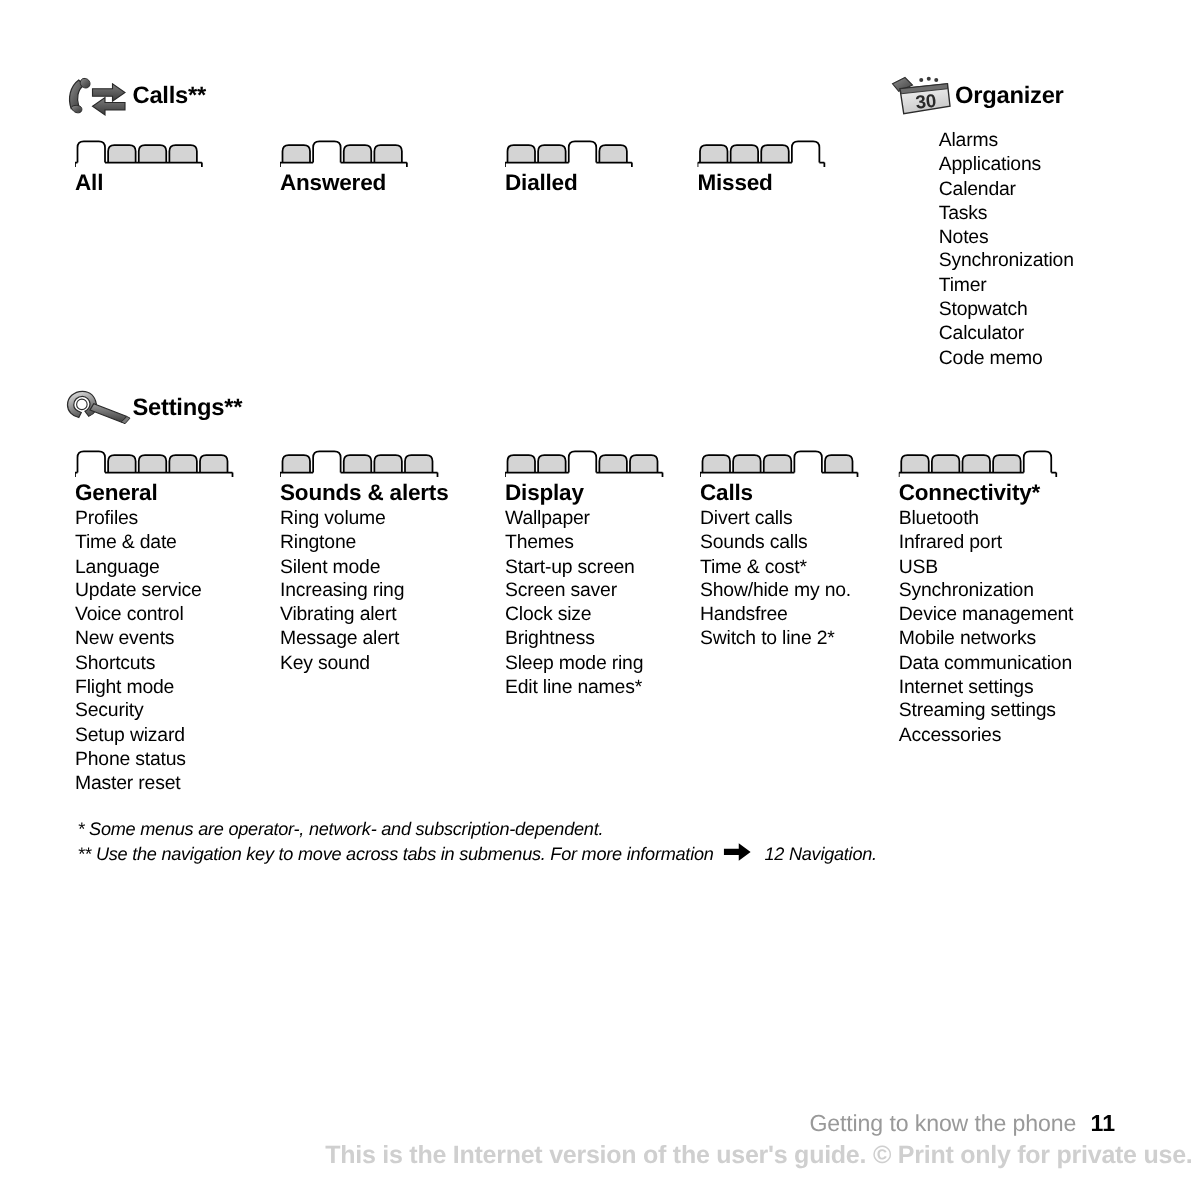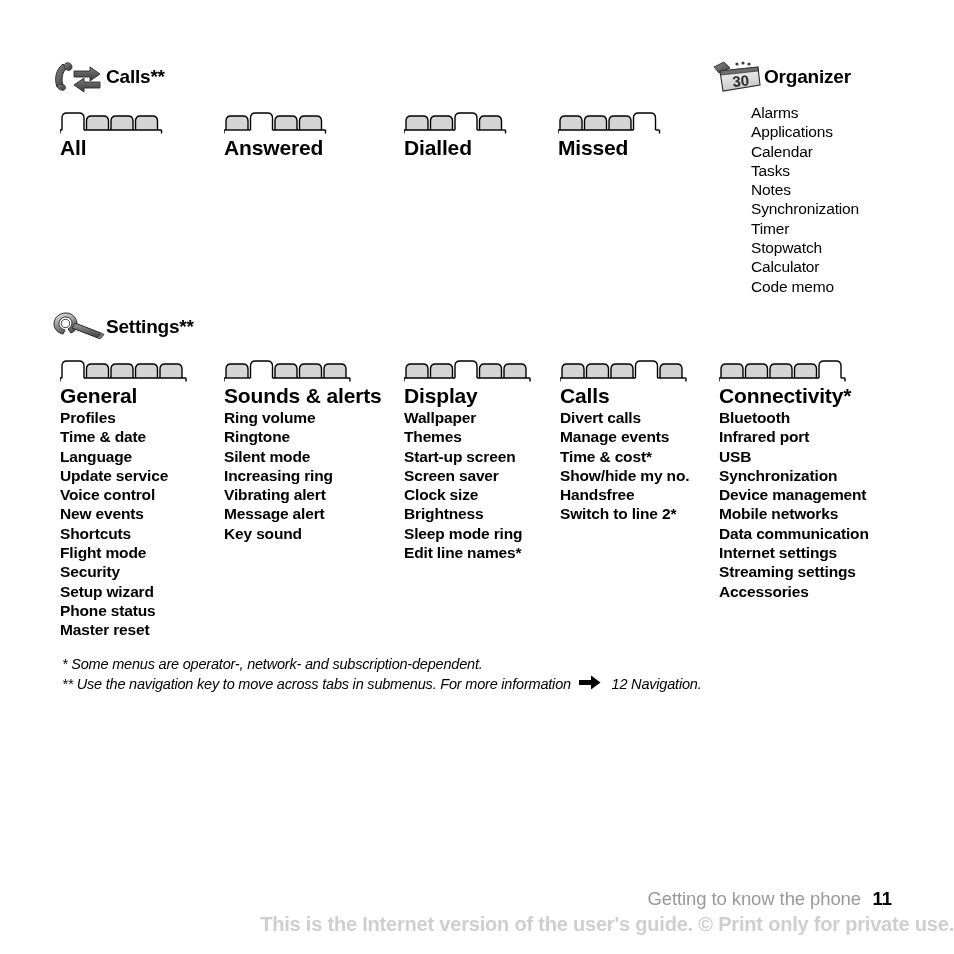--- a/index.html
+++ b/index.html
@@ -38,31 +38,30 @@
   }
 
   
   .col {
     position: absolute;
     top: 0;
     left: 0;
   }
   .tabwidget { display: block; }
   .col-title {
-    font-size: 21px;
+    font-size: 18px;
     font-weight: bold;
     letter-spacing: -0.15px;
     white-space: nowrap;
     margin-top: 2px;
   }
   .col-list {
     list-style: none;
     margin: 0;
     padding: 0;
-    font-weight: bold;
   }
   .col-list li {
     font-size: 15.5px;
     line-height: 19.3px;
     letter-spacing: -0.15px;
     white-space: nowrap;
   }
 
   
   .plain-list {
@@ -335,21 +334,21 @@
             <path d="M26.5 20 L26.5 11 Q26.5 6 31.5 6 L43.5 6 Q48.5 6 48.5 11 L48.5 20" fill="#d4d4d4" stroke="#000000" stroke-width="1.4" stroke-linejoin="round"></path>
             <path d="M51 20 L51 11 Q51 6 56 6 L68 6 Q73 6 73 11 L73 20" fill="#d4d4d4" stroke="#000000" stroke-width="1.4" stroke-linejoin="round"></path>
             <path d="M75.5 20 L75.5 8 Q75.5 3 80.5 3 L92.5 3 Q97.5 3 97.5 8 L97.5 20" fill="#ffffff" stroke="#000000" stroke-width="1.4" stroke-linejoin="round"></path>
             <path d="M100 20 L100 11 Q100 6 105 6 L117 6 Q122 6 122 11 L122 20" fill="#d4d4d4" stroke="#000000" stroke-width="1.4" stroke-linejoin="round"></path>
             <path d="M0 20 L75.5 20" stroke="#000000" stroke-width="1.4" fill="none"></path>
             <path d="M97.5 20 L126 20" stroke="#000000" stroke-width="1.4" fill="none"></path>
             <path d="M0 20 L0 23.5" stroke="#000000" stroke-width="1.4" fill="none"></path>
             <path d="M126 20 L126 23.5" stroke="#000000" stroke-width="1.4" fill="none"></path>
           </svg></span><div class="col-title">Calls</div><ul class="col-list">
           <li>Divert calls</li>
-          <li>Manage events</li>
+          <li>Sounds calls</li>
           <li>Time &amp; cost*</li>
           <li>Show/hide my no.</li>
           <li>Handsfree</li>
           <li>Switch to line 2*</li>
         </ul></div>
       <div class="col" style="left: 719px; top: 358px;"><span><svg width="128" height="24" viewBox="0 0 128 24" class="tabwidget">
             <path d="M2 20 L2 11 Q2 6 7 6 L19 6 Q24 6 24 11 L24 20" fill="#d4d4d4" stroke="#000000" stroke-width="1.4" stroke-linejoin="round"></path>
             <path d="M26.5 20 L26.5 11 Q26.5 6 31.5 6 L43.5 6 Q48.5 6 48.5 11 L48.5 20" fill="#d4d4d4" stroke="#000000" stroke-width="1.4" stroke-linejoin="round"></path>
             <path d="M51 20 L51 11 Q51 6 56 6 L68 6 Q73 6 73 11 L73 20" fill="#d4d4d4" stroke="#000000" stroke-width="1.4" stroke-linejoin="round"></path>
             <path d="M75.5 20 L75.5 11 Q75.5 6 80.5 6 L92.5 6 Q97.5 6 97.5 11 L97.5 20" fill="#d4d4d4" stroke="#000000" stroke-width="1.4" stroke-linejoin="round"></path>

